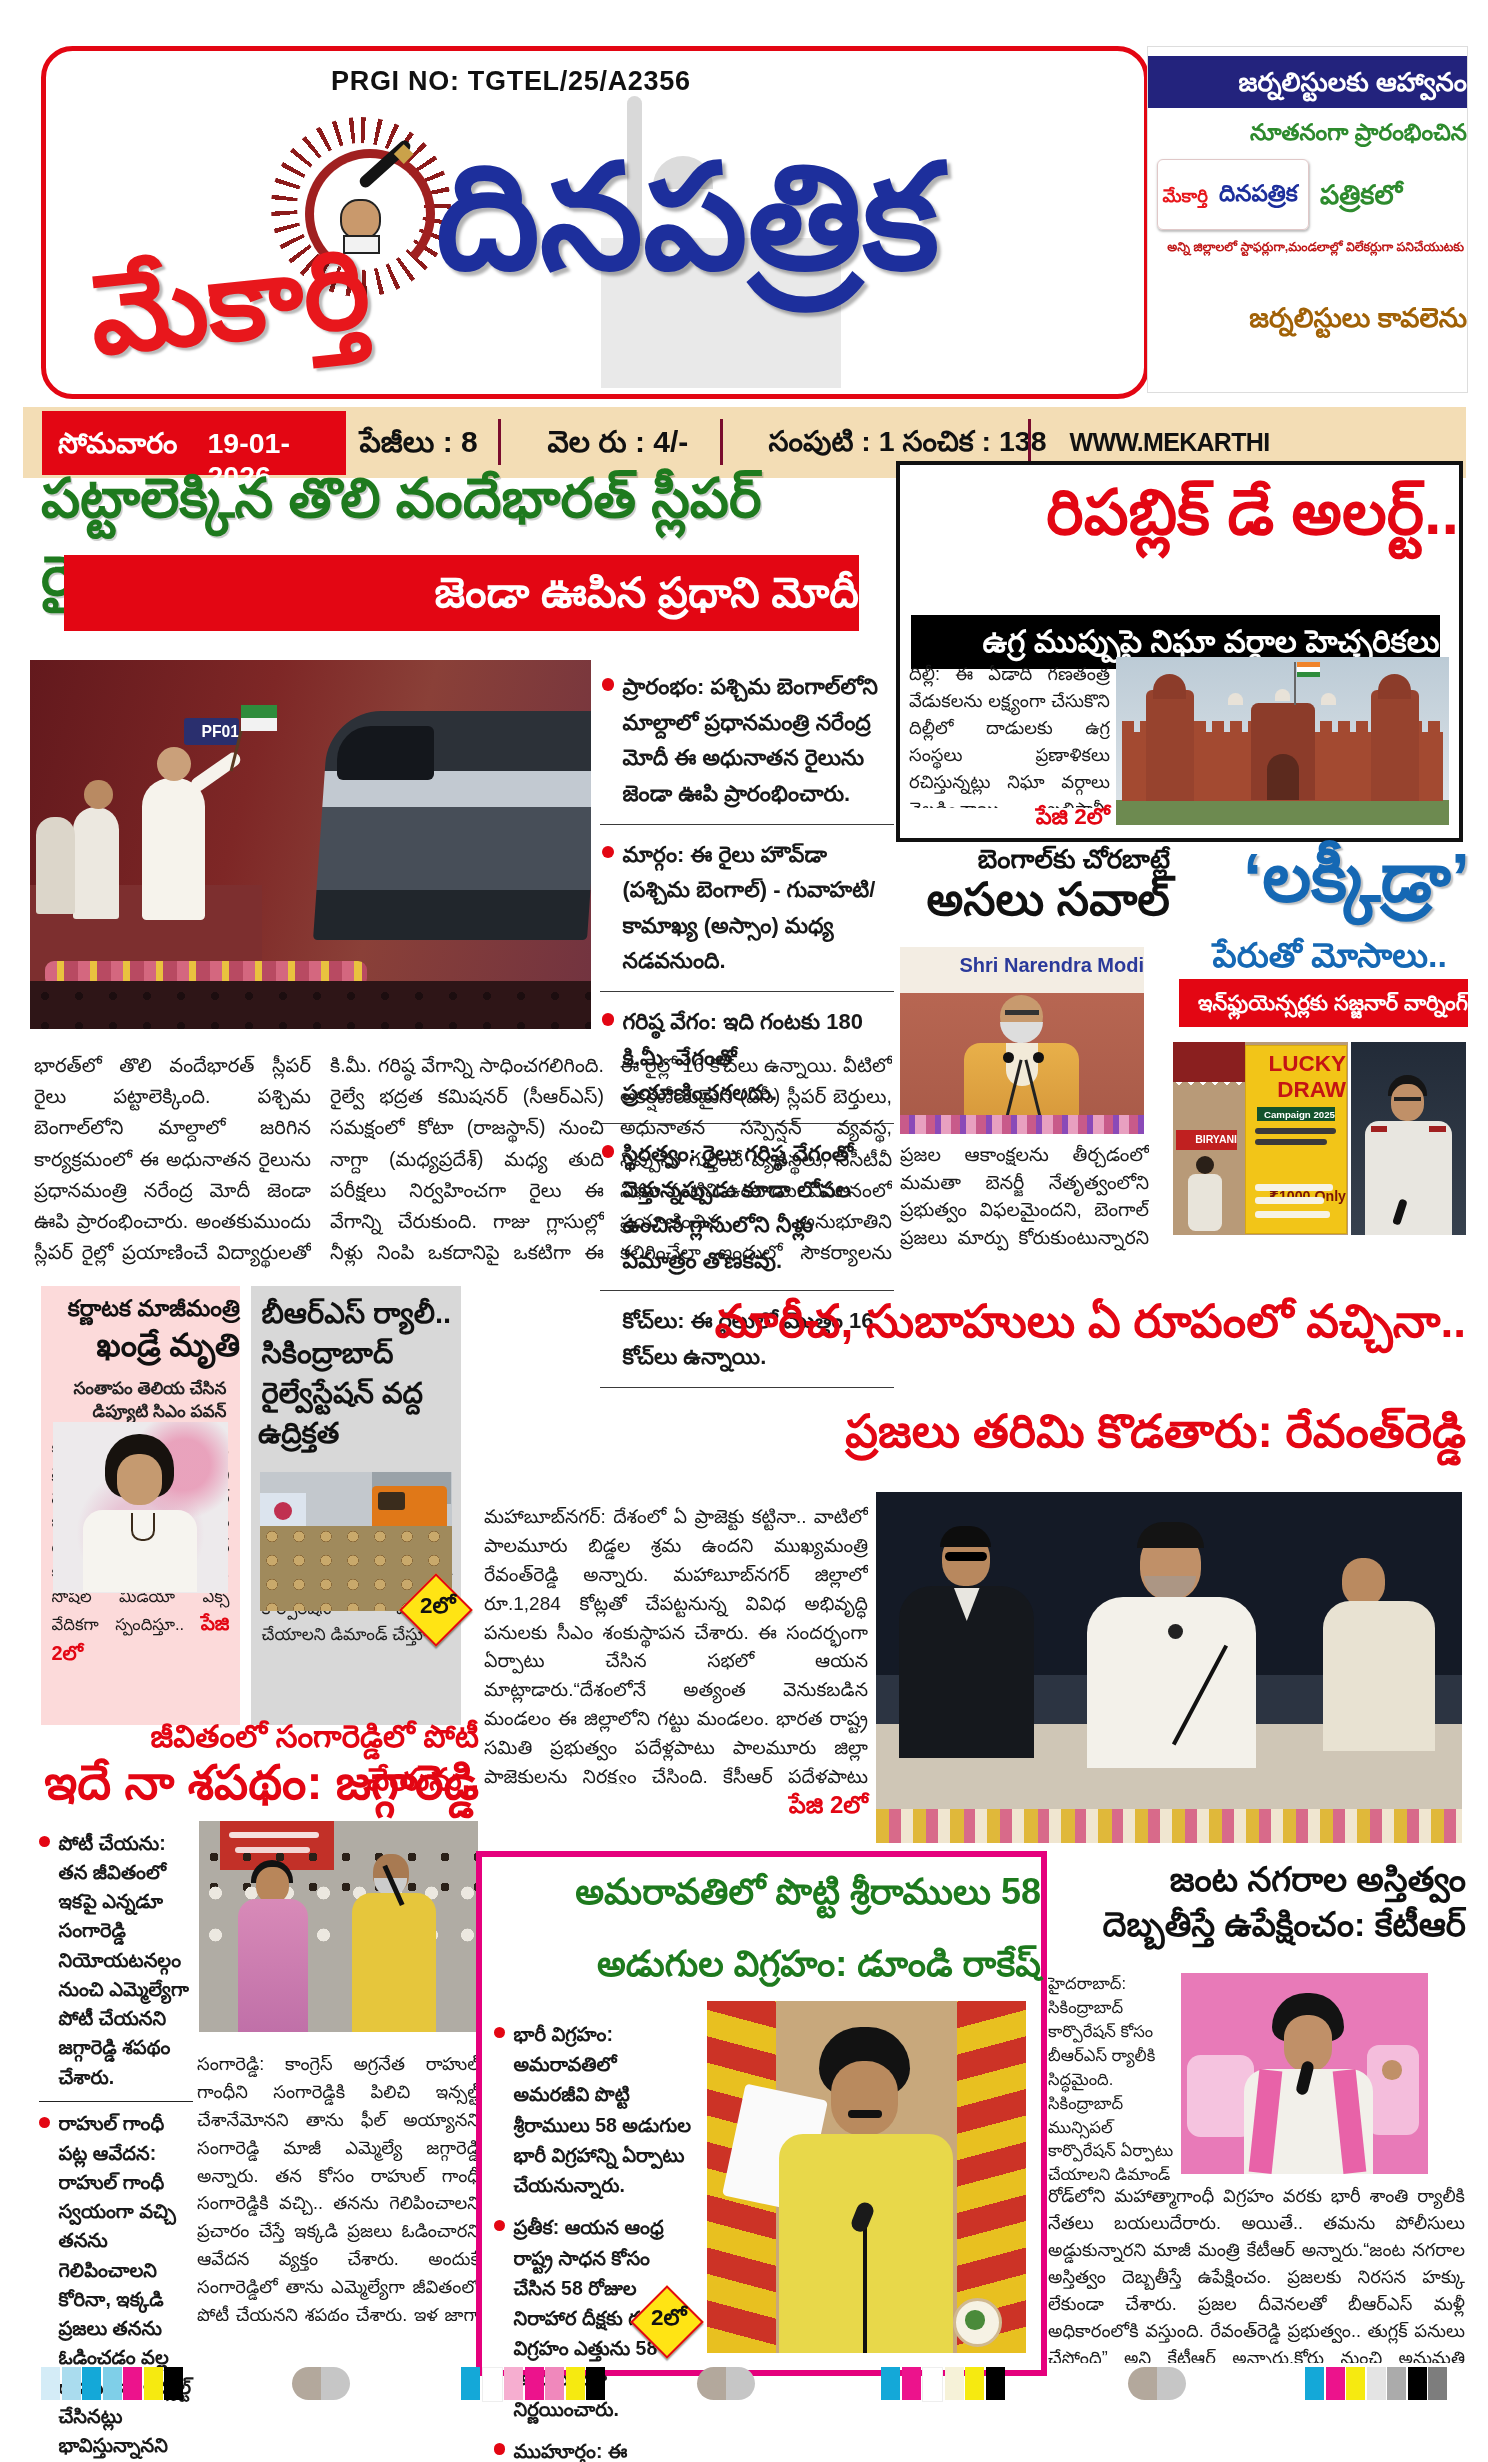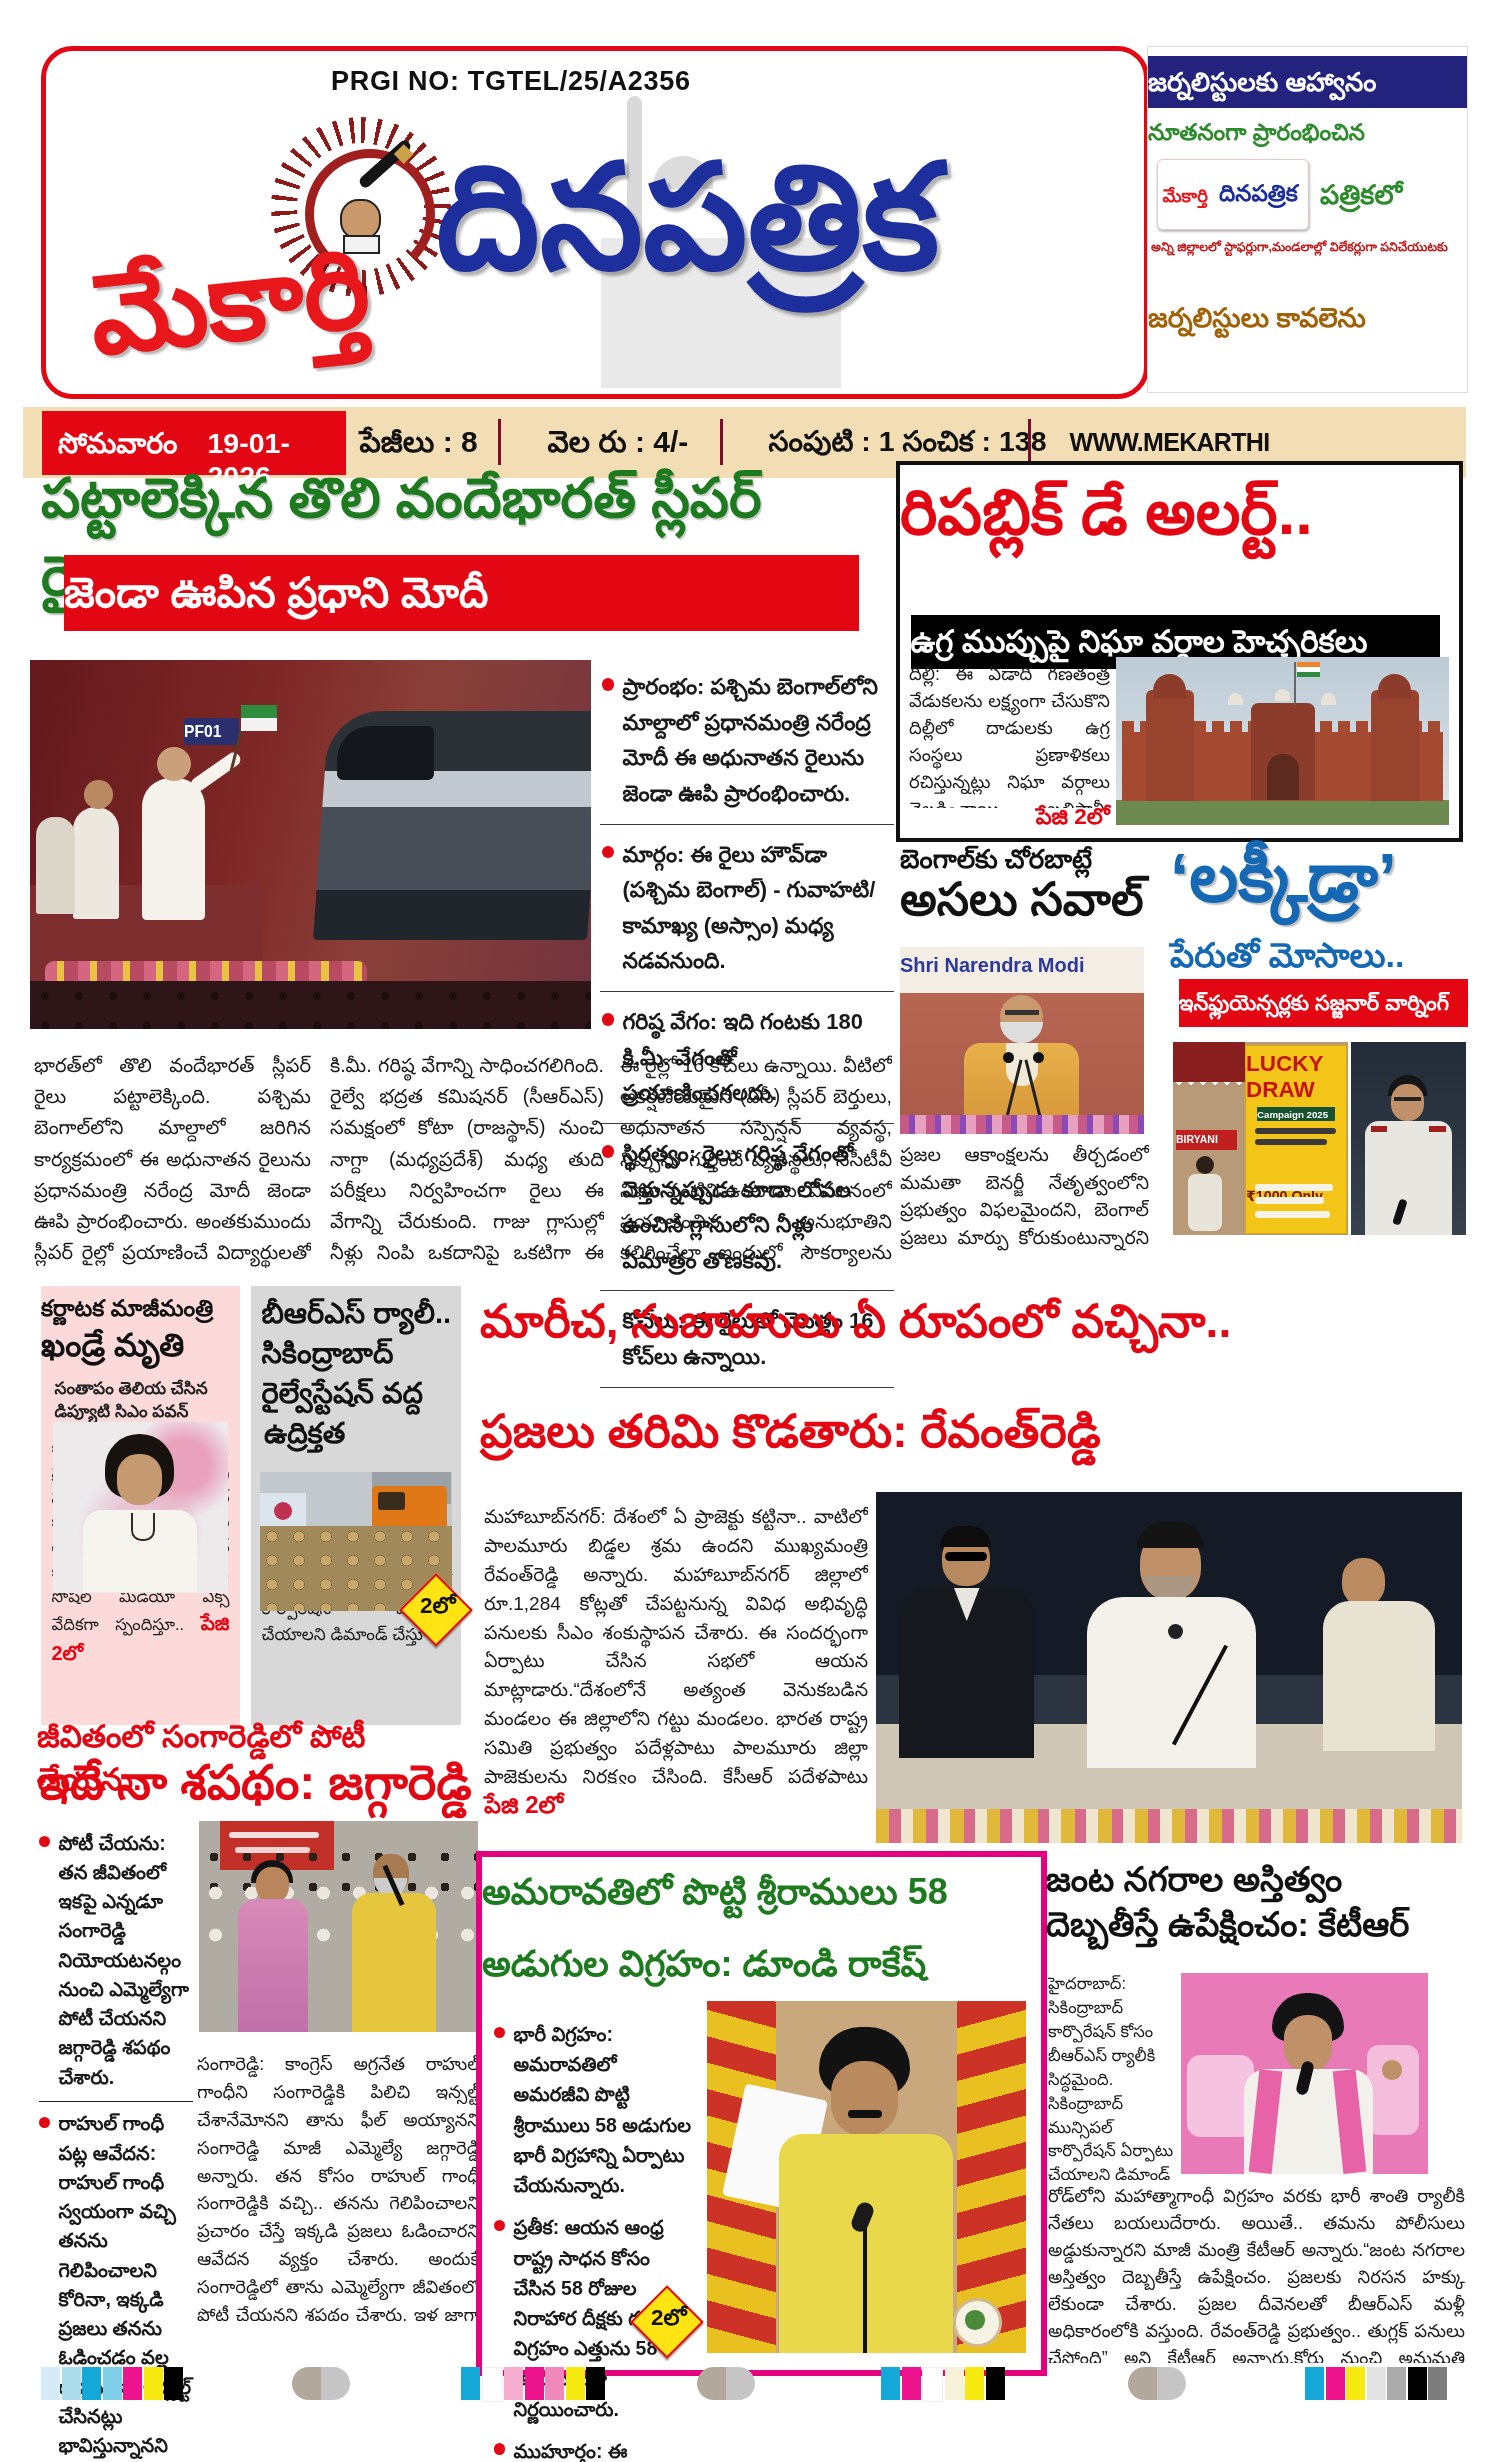--- a/index.html
+++ b/index.html
@@ -1,19 +1,19 @@
 <!DOCTYPE html>
 <html style="font-size:12px"><head>
 <meta charset="utf-8">
 <style>
   html,body{margin:0;padding:0;background:#ffffff;}
   #paper{position:relative;width:1488px;height:2462px;background:#fff;overflow:hidden;
          font-family:"Liberation Sans","DejaVu Sans",sans-serif;color:#1a1a1a;}
   .abs{position:absolute;}
-  .ctr{text-align:left;}
+  .ctr{text-align:right;}
   .just{text-align:justify;}
   .b{font-weight:bold;}
   .red{color:#e30613;}
   .green{color:#1e7a1e;}
   .blue{color:#1568b4;}
   .white{color:#fff;}
   .photo{position:absolute;overflow:hidden;}
   .fact{position:relative;padding:12px 3px 12px 22.5px;border-bottom:1.5px solid #3a3a3a;
         font-size:22px;font-weight:600;line-height:1.62;}
   .fact.dot::before{content:"";position:absolute;left:1.5px;top:21px;width:12.7px;height:12.7px;
@@ -212,21 +212,21 @@
     <div class="just" style="margin:10.5px 10.5px 0;font-size:16.5px;line-height:1.5;">
       <span>కర్ణాటక మాజీ మంత్రి, ప్రముఖ స్వాతంత్య్ర సమరయోధులు డాక్టర్ భీమన్న ఖండ్రే మృతి పట్ల డిప్యూటీ సీఎం పవన్ కళ్యాణ్ సంతాపం తెలిపారు. సోషల్ మీడియా ఎక్స్ వేదికగా స్పందిస్తూ..</span>
       <span class="b red" style="font-size:20px;">పేజి 2లో</span>
     </div>
   </div>
 
   <div class="abs" style="left:251px;top:1286px;width:210px;height:439px;background:#d8d8d8;">
     <div class="b" style="padding:10.5px 0 0 10.5px;font-size:29px;color:#111;">బీఆర్ఎస్ ర్యాలీ..</div>
     <div class="b" style="padding-left:10.5px;font-size:29px;color:#111;">సికింద్రాబాద్</div>
     <div class="b" style="padding-left:10.5px;font-size:29px;color:#111;">రైల్వేస్టేషన్ వద్ద</div>
-    <div class="b" style="padding-left:13px;font-size:29px;color:#111;">ఉద్రిక్తత</div>
+    <div class="b" style="padding-left:7px;font-size:29px;color:#111;">ఉద్రిక్తత</div>
     <div class="photo" style="left:9px;top:186px;width:192px;height:139px;background:#c3c8cd;">
       <div class="abs" style="left:112px;top:0;width:79px;height:31.5px;background:#9aa2a8;"></div>
       <div class="abs" style="left:112px;top:13.5px;width:75px;height:60px;background:#e07818;border-radius:4.5px;"></div>
       <div class="abs" style="left:118px;top:19.5px;width:27px;height:18px;background:#3a2c1c;border-radius:3px;"></div>
       <div class="abs" style="left:0;top:21px;width:46px;height:39px;background:#dce4ee;"></div>
       <div class="abs" style="left:13.5px;top:30px;width:18px;height:18px;border-radius:50%;background:#c03050;"></div>
       <div class="abs" style="left:0;top:54px;width:192px;height:85px;background-color:#a08a5c;background-image:radial-gradient(circle 8.2px at 12px 10.5px,#c9a96b 60%,#8a6a3a 62% 70%,transparent 71%);background-size:27px 24px;"></div>
     </div>
     <div class="diamond" style="left:159px;top:298px;">
       <span>2లో</span>

